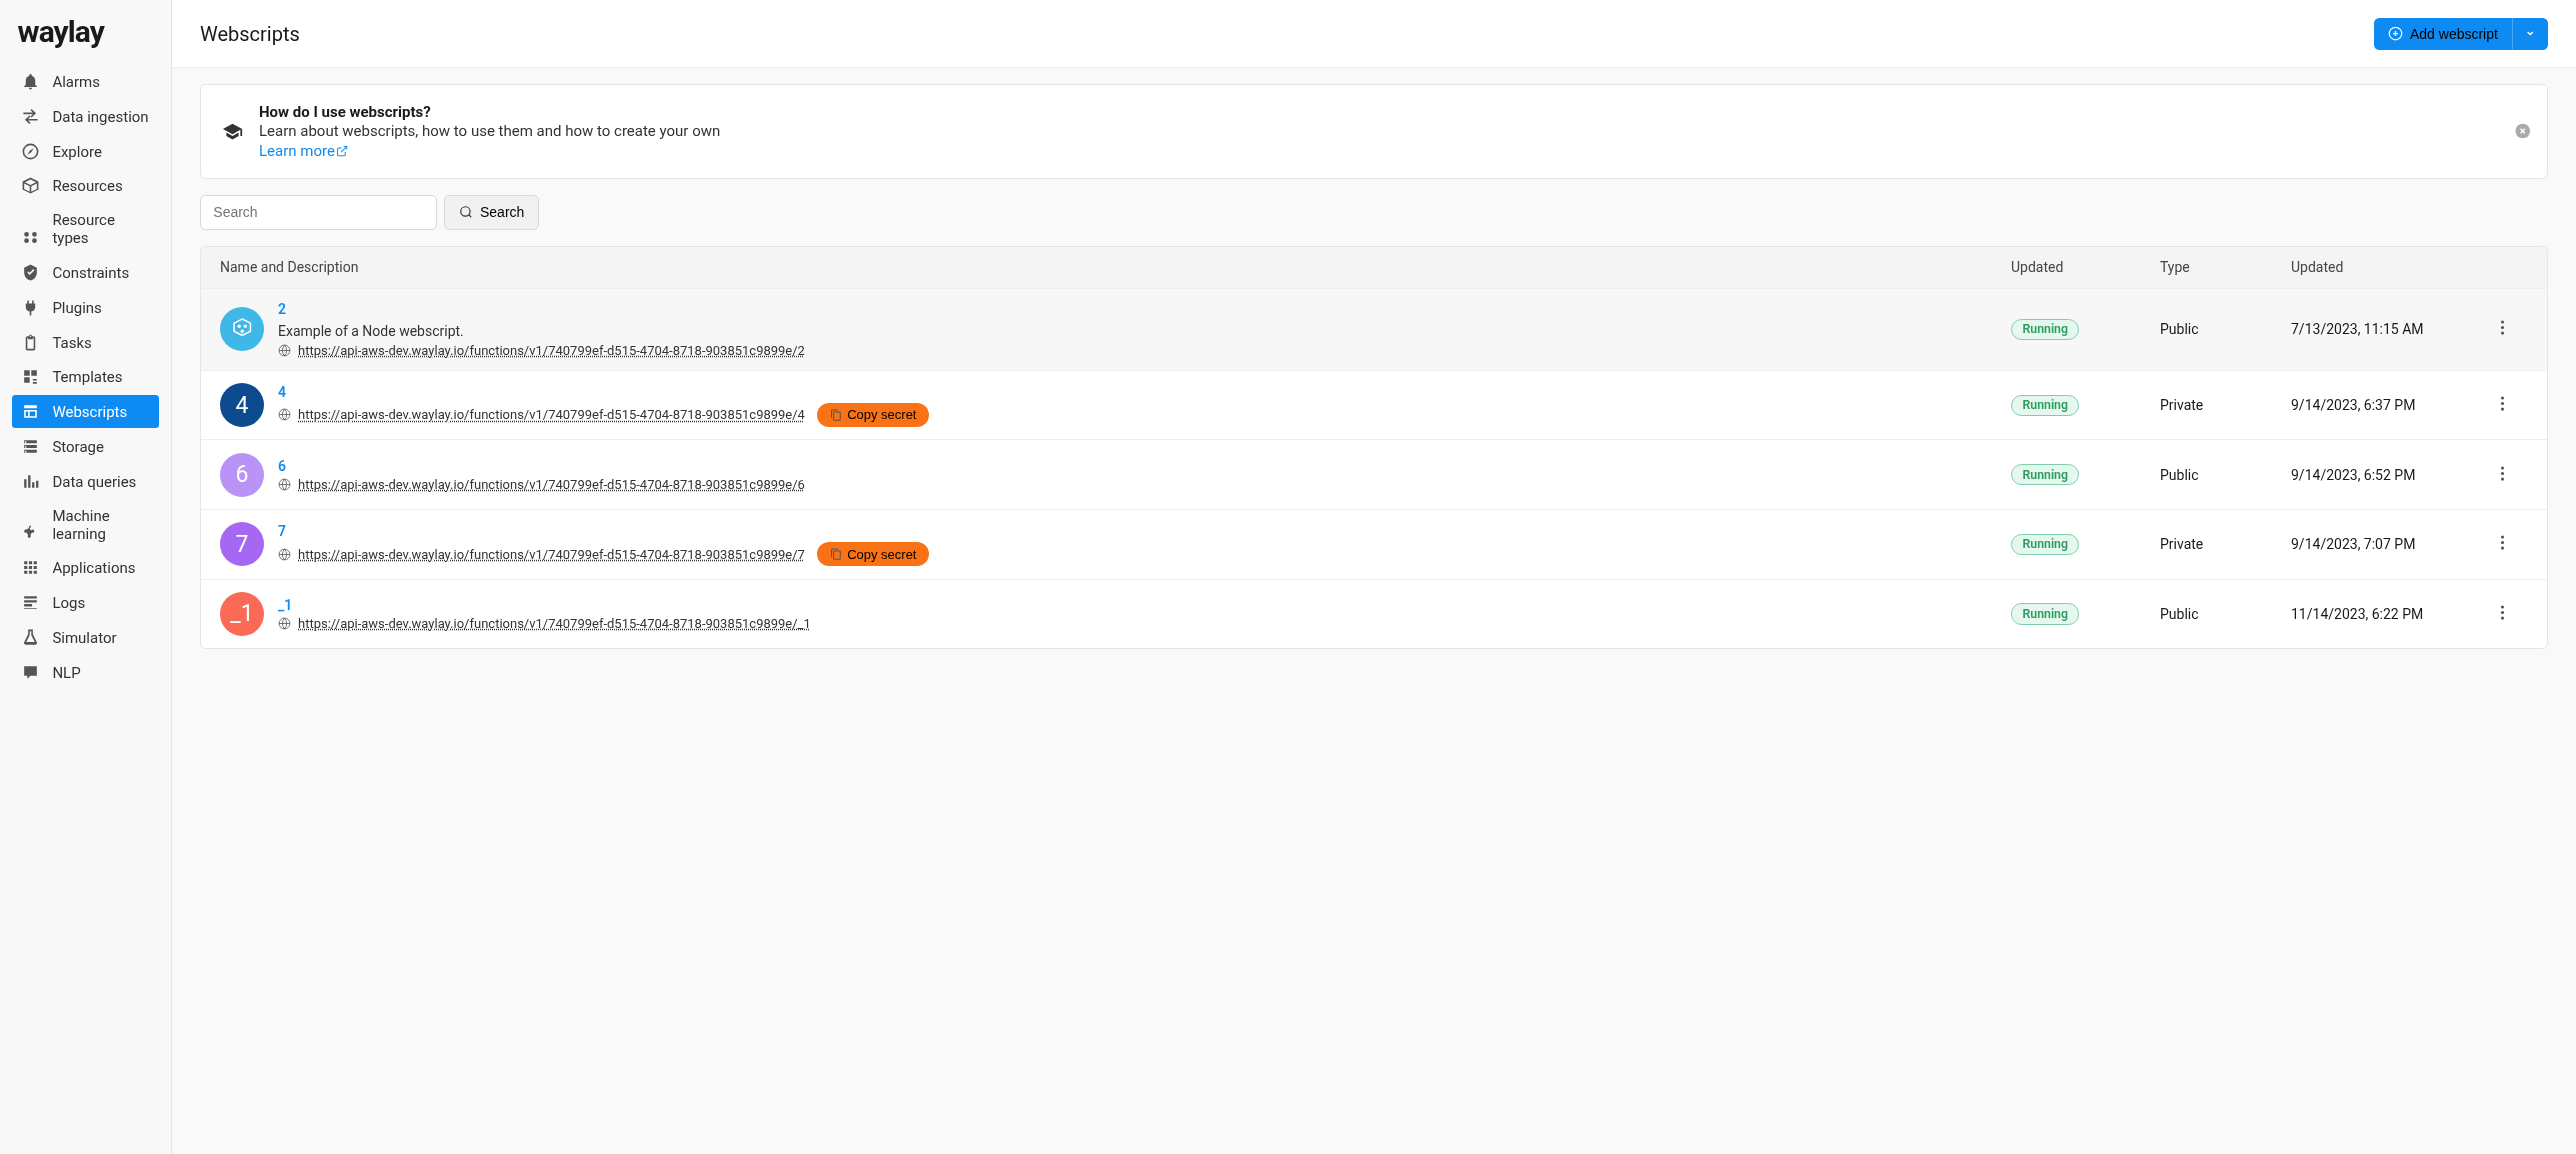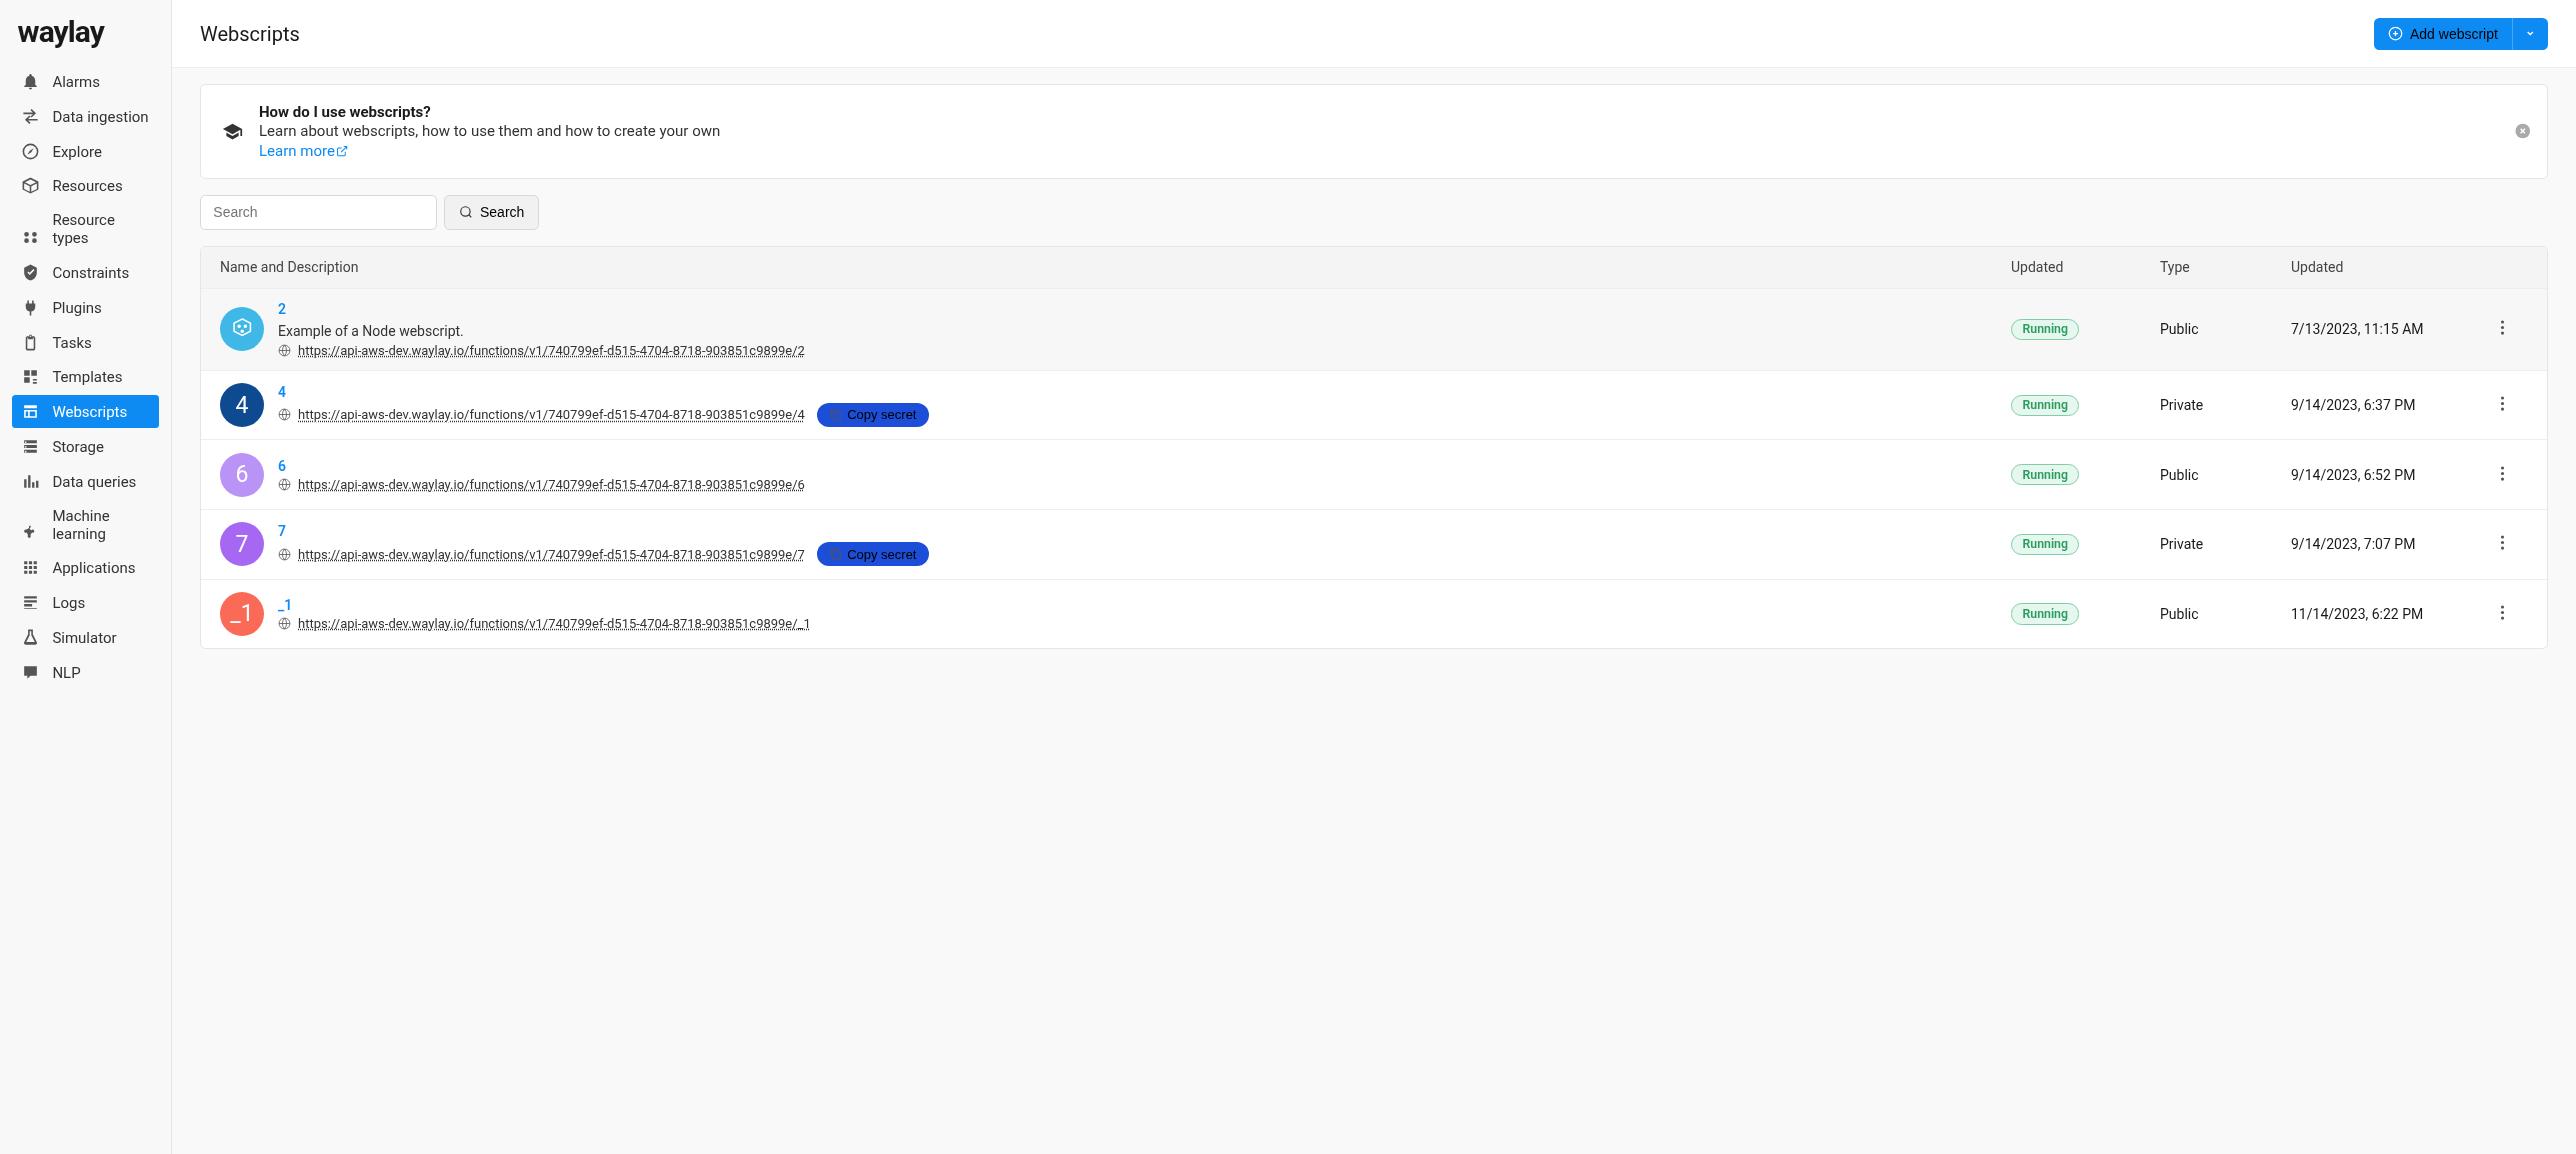--- a/index.html
+++ b/index.html
@@ -52,21 +52,21 @@
     
     .row { display: flex; padding: 12.3px 19px; align-items: center; border-top: 0.9px solid #eee; }
     .row.hover { background: #f7f7f7; }
     .avatar { width: 44px; height: 44px; border-radius: 50%; display: flex; align-items: center; justify-content: center; font-size: 23px; font-weight: 400; color: #fff; flex-shrink: 0; margin-right: 14px; }
     .row-main { flex: 1; min-width: 0; }
     .row-title { color: #0d8bf2; font-weight: 600; font-size: 14px; cursor: pointer; }
     .row-desc { color: #333; font-size: 14px; margin-top: 6px; }
     .row-url-line { display: flex; align-items: center; gap: 7px; margin-top: 3.5px; }
     .globe-icon { width: 13px; height: 13px; fill: #555; }
     .row-url { text-decoration: underline dotted; color: #333; font-size: 13px; cursor: pointer; }
-    .copy-btn { display: inline-flex; align-items: center; gap: 5.3px; background: #1d4ed8; border: none; border-radius: 12.3px; padding: 4.4px 12.3px; font-size: 13px; cursor: pointer; margin-left: 5.3px; text-align: center; }
+    .copy-btn { display: inline-flex; align-items: center; gap: 5.3px; background: #f97316; border: none; border-radius: 12.3px; padding: 4.4px 12.3px; font-size: 13px; cursor: pointer; margin-left: 5.3px; text-align: center; }
     
     .badge { display: inline-block; border: 0.9px solid #7dcfa5; background: #e6f7ef; color: #2a9d5f; border-radius: 10.5px; padding: 2.6px 10.5px; font-size: 12.3px; font-weight: 600; }
     .kebab { width: 19px; height: 19px; fill: #555; cursor: pointer; }
   </style>
 </head>
 <body>
 
 <div class="app">
   <aside class="sidebar">
     <div class="logo">waylay</div>

